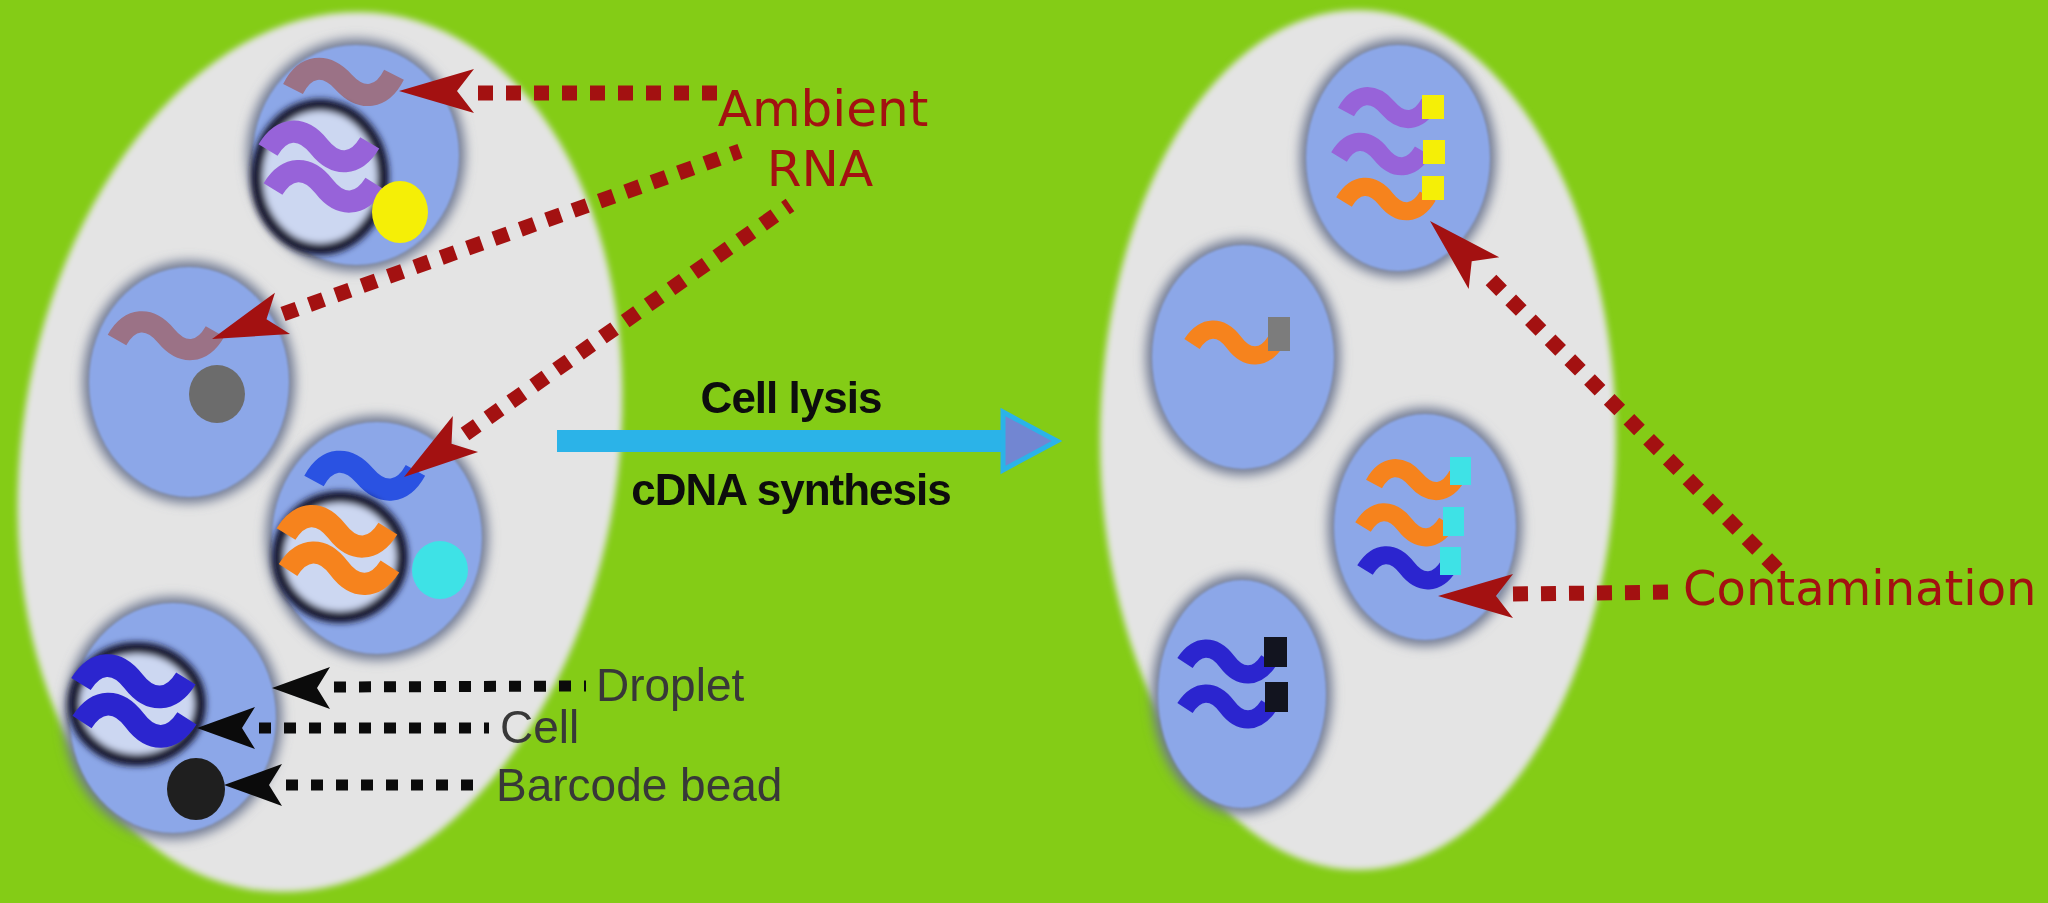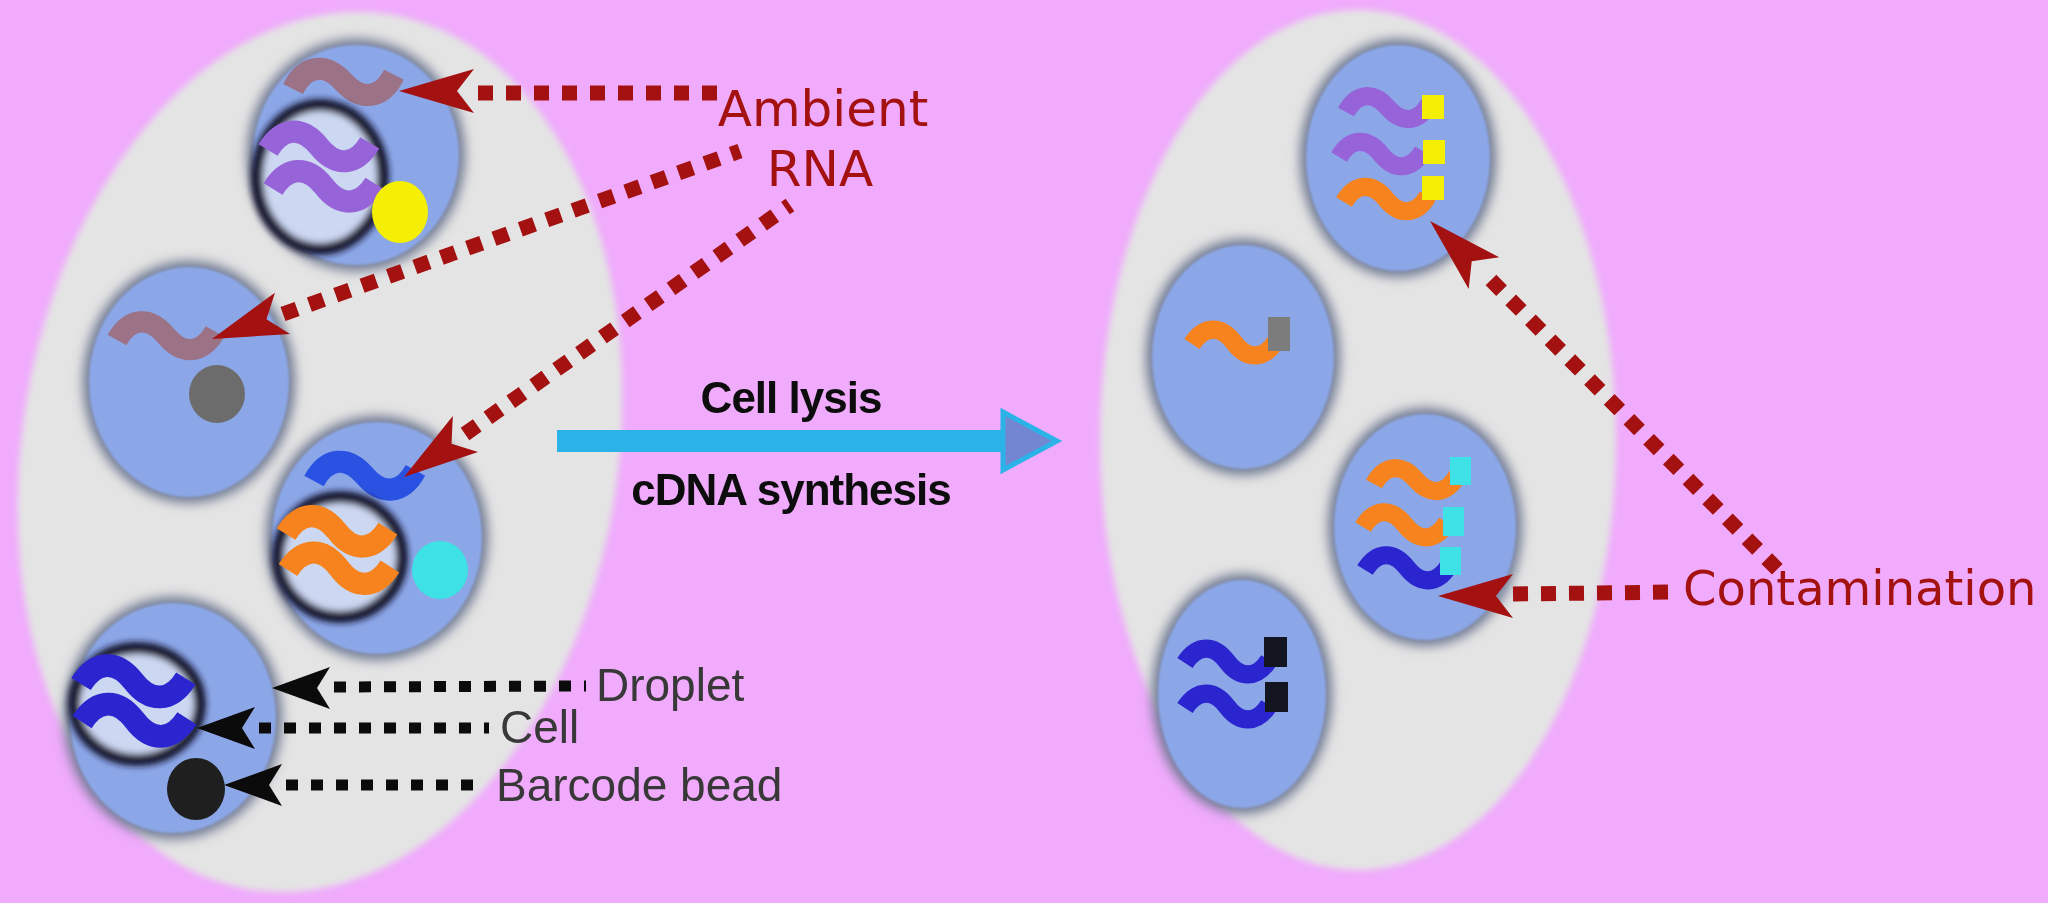--- a/index.html
+++ b/index.html
@@ -1,16 +1,16 @@
 <!DOCTYPE html>
 <html style="--oil: #e4e4e4; --droplet: #8ca7e8; --droplet_edge: #6e7892; --cell_fill: #ccd7f1; --cell_ring: #13132e; --purple: #9763d9; --mauve: #9b7286; --orange: #f6831d; --blue_bright: #2a52e2; --blue_deep: #2b25cf; --yellow: #f5ef06; --cyan: #3ee2e6; --gray_bead: #6c6c6c; --gray_tag: #7c7c7c; --black_bead: #1f1f1f; --black_tag: #12141f; --dark_red: #a31111; --arrow_cyan: #2bb3e8; --arrow_head_fill: #7286d2; --label_dark: #383838; --text_black: #0d0d0d;"><head>
 <meta charset="utf-8">
 <style>
   html,body{margin:0;padding:0;background:#ffffff;}
-  .stage{position:relative;width:2048px;height:903px;background:#f0abfc;overflow:hidden;}
+  .stage{position:relative;width:2048px;height:903px;background:#84cc16;overflow:hidden;}
   svg{display:block;}
 
   
   .sq{fill:none;stroke-width:26;stroke-linecap:butt;stroke-linejoin:round;}
   .sq-purple{stroke:var(--purple);}
   .sq-mauve{stroke:var(--mauve);}
   .sq-orange{stroke:var(--orange);}
   .sq-blue-bright{stroke:var(--blue_bright);}
   .sq-blue-deep{stroke:var(--blue_deep);}
 

